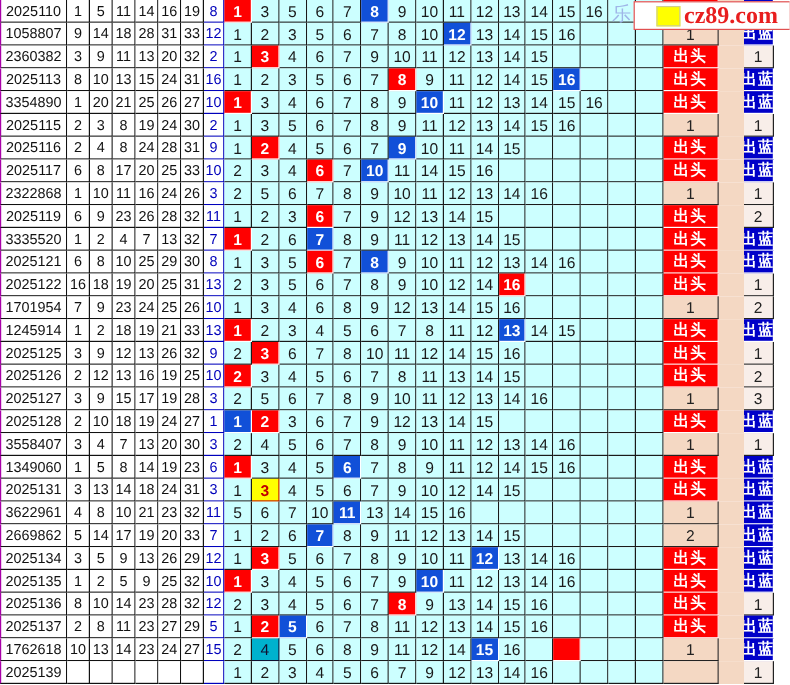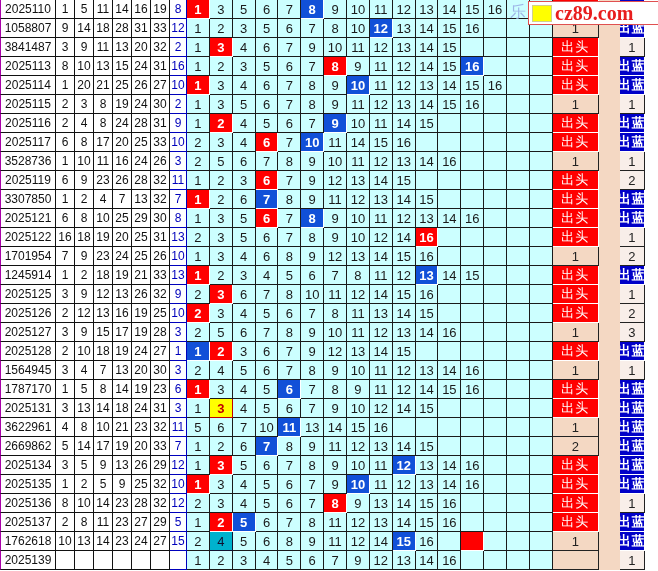--- a/index.html
+++ b/index.html
@@ -18,27 +18,27 @@
   
   .c-grid{width:22.87px;background:#CCFFFF;border-color:#3a3a3a;color:#1a1a1a;font-size:13px;}
   .hl-red{background:#FF0000;color:#fff;font-weight:bold;}
   .hl-blue{background:#1150D8;color:#fff;font-weight:bold;}
   .hl-yellow{background:#FFFF00;color:#C00000;font-weight:bold;}
   .hl-teal{background:#00B2CE;color:#101030;}
   
   .c-head{width:46px;background:#F4D8C3;border-color:#D9B69C;color:#222;font-size:13px;}
   .c-gap{width:21px;background:#F4D8C3;border:none !important;}
   .c-tail{width:25px;background:#F8EEE9;border-color:#D9B69C;color:#222;font-size:13px;}
-  .flag-red{background:#FF0000;color:#fff;font-weight:normal;letter-spacing:1px;}
+  .flag-red{background:#FF0000;color:#fff;font-weight:bold;letter-spacing:1px;}
   .flag-blue{background:#0000C8;color:#fff;font-weight:bold;letter-spacing:1px;}
   
   .wm-pre{position:absolute;top:2px;right:133px;font-size:16px;color:#9FB6E8;z-index:1;}
   .wm{position:absolute;top:1px;right:0;width:131px;height:24px;background:#fff;
       border:1px solid #E05050;display:flex;align-items:center;z-index:2;
-      padding:0 3px;box-sizing:border-box;}
+      padding:0 18px;box-sizing:border-box;}
   .wm-sq{width:18px;height:15px;background:#FFFF00;border:1px solid #cfcf90;margin-right:3px;flex:none;}
   .wm-txt{color:#E81E1E;font-family:"Liberation Serif","DejaVu Serif",serif;
           font-size:20px;font-weight:bold;line-height:1;}
 </style>
 </head>
 <body>
 
 <div id="chart">
   <span class="wm-pre">乐</span>
   <div class="wm">
@@ -97,21 +97,21 @@
       <div class="c-grid">15</div>
       <div class="c-grid">16</div>
       <div class="c-grid"></div>
       <div class="c-grid"></div>
       <div class="c-grid"></div>
       <div class="c-head">1</div>
       <div class="c-gap"></div>
       <div class="c-tail flag-blue">出蓝</div>
     </div>
     <div class="row">
-      <div class="c-issue">3841487</div>
+      <div class="c-issue">2360382</div>
       <div class="c-red">3</div>
       <div class="c-red">9</div>
       <div class="c-red">11</div>
       <div class="c-red">13</div>
       <div class="c-red">20</div>
       <div class="c-red">32</div>
       <div class="c-blue">2</div>
       <div class="c-grid">1</div>
       <div class="c-grid hl-red">3</div>
       <div class="c-grid">4</div>
@@ -155,21 +155,21 @@
       <div class="c-grid">15</div>
       <div class="c-grid hl-blue">16</div>
       <div class="c-grid"></div>
       <div class="c-grid"></div>
       <div class="c-grid"></div>
       <div class="c-head flag-red">出头</div>
       <div class="c-gap"></div>
       <div class="c-tail flag-blue">出蓝</div>
     </div>
     <div class="row">
-      <div class="c-issue">2025114</div>
+      <div class="c-issue">3354890</div>
       <div class="c-red">1</div>
       <div class="c-red">20</div>
       <div class="c-red">21</div>
       <div class="c-red">25</div>
       <div class="c-red">26</div>
       <div class="c-red">27</div>
       <div class="c-blue">10</div>
       <div class="c-grid hl-red">1</div>
       <div class="c-grid">3</div>
       <div class="c-grid">4</div>
@@ -271,21 +271,21 @@
       <div class="c-grid"></div>
       <div class="c-grid"></div>
       <div class="c-grid"></div>
       <div class="c-grid"></div>
       <div class="c-grid"></div>
       <div class="c-head flag-red">出头</div>
       <div class="c-gap"></div>
       <div class="c-tail flag-blue">出蓝</div>
     </div>
     <div class="row">
-      <div class="c-issue">3528736</div>
+      <div class="c-issue">2322868</div>
       <div class="c-red">1</div>
       <div class="c-red">10</div>
       <div class="c-red">11</div>
       <div class="c-red">16</div>
       <div class="c-red">24</div>
       <div class="c-red">26</div>
       <div class="c-blue">3</div>
       <div class="c-grid">2</div>
       <div class="c-grid">5</div>
       <div class="c-grid">6</div>
@@ -329,21 +329,21 @@
       <div class="c-grid"></div>
       <div class="c-grid"></div>
       <div class="c-grid"></div>
       <div class="c-grid"></div>
       <div class="c-grid"></div>
       <div class="c-head flag-red">出头</div>
       <div class="c-gap"></div>
       <div class="c-tail">2</div>
     </div>
     <div class="row">
-      <div class="c-issue">3307850</div>
+      <div class="c-issue">3335520</div>
       <div class="c-red">1</div>
       <div class="c-red">2</div>
       <div class="c-red">4</div>
       <div class="c-red">7</div>
       <div class="c-red">13</div>
       <div class="c-red">32</div>
       <div class="c-blue">7</div>
       <div class="c-grid hl-red">1</div>
       <div class="c-grid">2</div>
       <div class="c-grid">6</div>
@@ -590,21 +590,21 @@
       <div class="c-grid"></div>
       <div class="c-grid"></div>
       <div class="c-grid"></div>
       <div class="c-grid"></div>
       <div class="c-grid"></div>
       <div class="c-head flag-red">出头</div>
       <div class="c-gap"></div>
       <div class="c-tail flag-blue">出蓝</div>
     </div>
     <div class="row">
-      <div class="c-issue">1564945</div>
+      <div class="c-issue">3558407</div>
       <div class="c-red">3</div>
       <div class="c-red">4</div>
       <div class="c-red">7</div>
       <div class="c-red">13</div>
       <div class="c-red">20</div>
       <div class="c-red">30</div>
       <div class="c-blue">3</div>
       <div class="c-grid">2</div>
       <div class="c-grid">4</div>
       <div class="c-grid">5</div>
@@ -619,21 +619,21 @@
       <div class="c-grid">14</div>
       <div class="c-grid">16</div>
       <div class="c-grid"></div>
       <div class="c-grid"></div>
       <div class="c-grid"></div>
       <div class="c-head">1</div>
       <div class="c-gap"></div>
       <div class="c-tail">1</div>
     </div>
     <div class="row">
-      <div class="c-issue">1787170</div>
+      <div class="c-issue">1349060</div>
       <div class="c-red">1</div>
       <div class="c-red">5</div>
       <div class="c-red">8</div>
       <div class="c-red">14</div>
       <div class="c-red">19</div>
       <div class="c-red">23</div>
       <div class="c-blue">6</div>
       <div class="c-grid hl-red">1</div>
       <div class="c-grid">3</div>
       <div class="c-grid">4</div>

